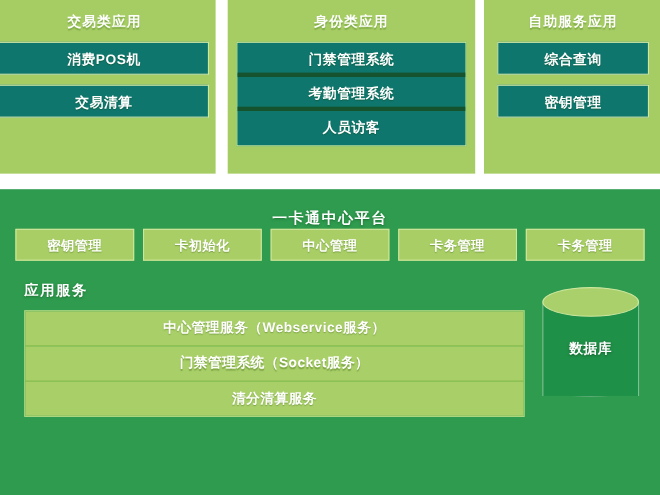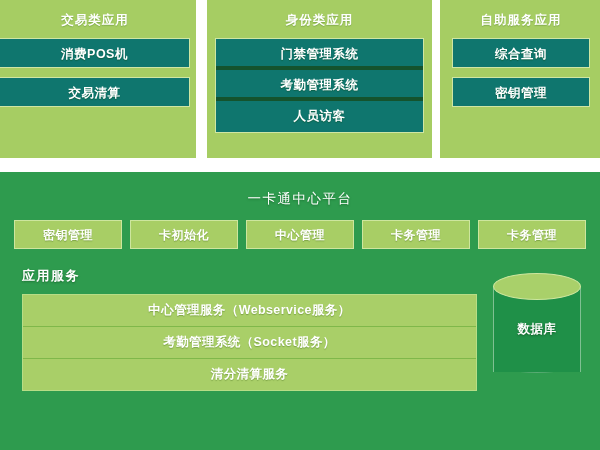--- a/index.html
+++ b/index.html
@@ -115,25 +115,25 @@
     top: 172px;
     width: 600px;
     height: 278px;
     background: #2e9b4e;
     box-sizing: border-box;
   }
 
   .platform-title {
     color: #ffffff;
     font-size: 13.5px;
-    font-weight: normal;
+    font-weight: bold;
     text-align: center;
     letter-spacing: 1.5px;
     padding-top: 18px;
-    padding-bottom: 12px;
+    padding-bottom: 0;
     text-shadow: 0 1px 2px rgba(10,70,20,0.5);
     white-space: nowrap;
   }
 
   .capability-row {
     display: flex;
     justify-content: space-between;
     padding: 0 10px;
     box-sizing: border-box;
   }
@@ -308,21 +308,21 @@
       <div class="capability-box">卡务管理</div>
       <div class="capability-box">卡务管理</div>
     </div>
 
     <div class="services-wrap">
 
       <div class="services-col">
         <div class="services-title">应用服务</div>
         <div class="services-box">
           <div class="service-row">中心管理服务（Webservice服务）</div>
-          <div class="service-row">考勤管理系统（Socket服务）</div>
+          <div class="service-row">门禁管理系统（Socket服务）</div>
           <div class="service-row">清分清算服务</div>
         </div>
       </div>
 
       <div class="db-wrap">
         <div class="db-bottom"></div>
         <div class="db-body"></div>
         <div class="db-top"></div>
         <div class="db-label">数据库</div>
       </div>

